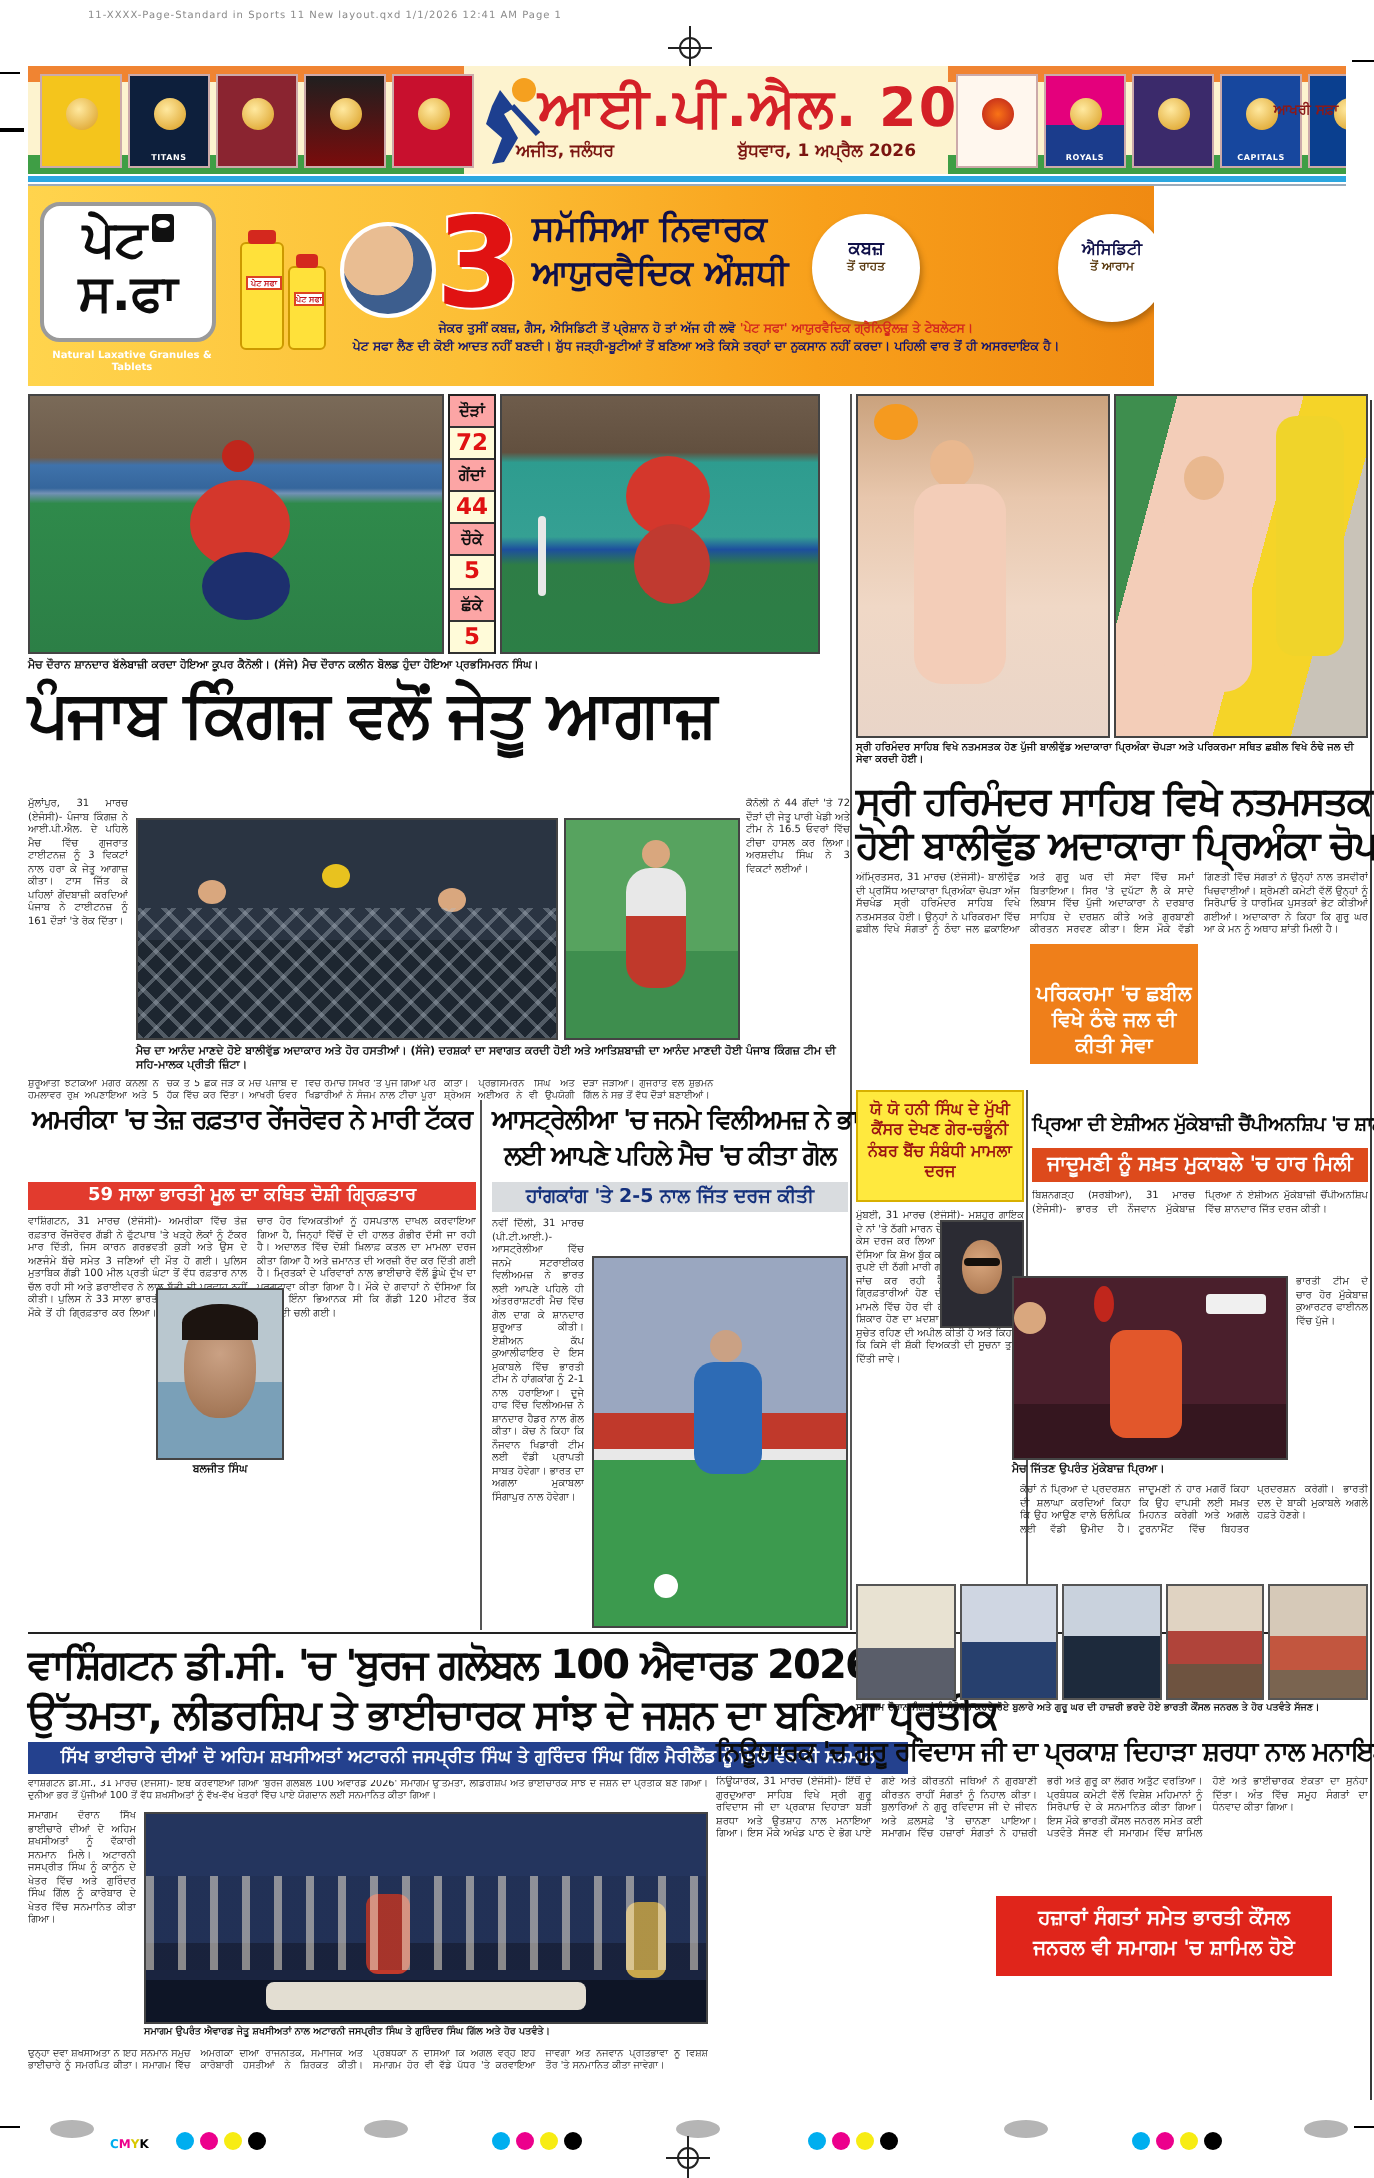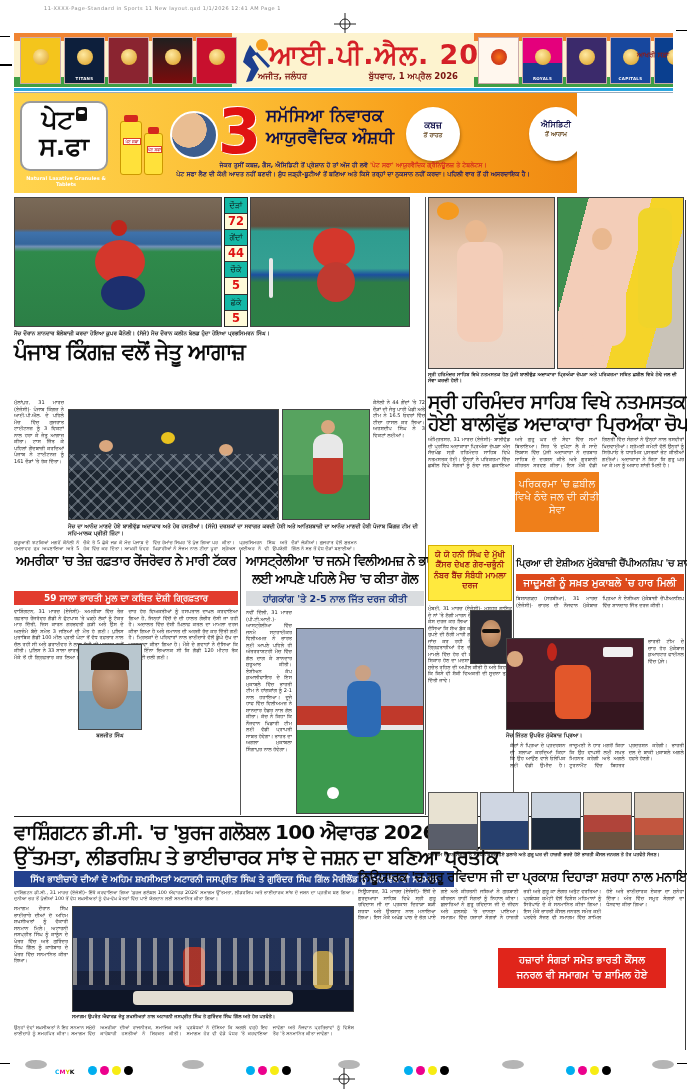--- a/index.html
+++ b/index.html
@@ -101,35 +101,35 @@
   .rvrow{left:428px;top:792px;width:256px;height:58px;display:flex;gap:2px;}
   .rvp{flex:1;border:1px solid #555;box-sizing:border-box;}
   .rv1{background:linear-gradient(180deg,#e8e2d2 0 55%,#5a5e6a 55% 100%);}
   .rv2{background:linear-gradient(180deg,#cfd6e2 0 50%,#27406e 50% 100%);}
   .rv3{background:linear-gradient(180deg,#c9d2dd 0 45%,#1d2a3c 45% 100%);}
   .rv4{background:linear-gradient(180deg,#e0d3c2 0 40%,#b0443a 40% 70%,#6e5340 70% 100%);}
   .rv5{background:linear-gradient(180deg,#d6c9b8 0 45%,#c2563f 45% 75%,#7a6450 75% 100%);}
   
   .score{left:224px;top:197px;width:24px;height:130px;border:1px solid #222;box-sizing:border-box;background:#ffe400;}
   .score .cell{height:15.1px;line-height:15.1px;text-align:center;border-bottom:1px solid #333;overflow:hidden;}
-  .score .lab{font-size:8px;font-weight:400;color:#101010;background:#14b8a6;}
+  .score .lab{font-size:8px;font-weight:700;color:#101010;background:#fca5a5;}
   .score .val{font-size:11.5px;font-weight:900;color:#e01212;background:#fffbd9;}
   
   .cap{font-size:5.5px;font-weight:bold;color:#111;line-height:1.25;}
   .capsm{font-size:4.8px;font-weight:bold;color:#111;line-height:1.3;}
   .bodytxt{font-size:5px;line-height:1.3;color:#1c1c1c;text-align:justify;overflow:hidden;}
   .hl{font-weight:900;color:#0b0b0b;}
   .strip{color:#fff;font-weight:900;text-align:center;box-sizing:border-box;}
   .vline{background:#555;width:1px;}
   .hline{background:#222;height:1px;}
-  .lead-h{left:14px;top:339px;width:414px;font-size:22px;letter-spacing:-1px;white-space:nowrap;line-height:1.15;}
+  .lead-h{left:14px;top:339px;width:414px;font-size:32px;letter-spacing:-1px;white-space:nowrap;line-height:1.15;}
   .mid-h{font-size:13px;letter-spacing:-0.7px;white-space:nowrap;text-align:center;}
   .wash-h{font-size:20px;letter-spacing:-0.9px;white-space:nowrap;}
-  .obox{background:#ef7f1a;color:#fff;font-weight:400;font-size:10px;text-align:center;line-height:1.3;
-        padding-top:5px;box-sizing:border-box;}
+  .obox{background:#ef7f1a;color:#fff;font-weight:700;font-size:10px;text-align:center;line-height:1.3;
+        padding-top:19px;box-sizing:border-box;}
   .ybox{background:#ffe93e;color:#9b1313;font-weight:900;font-size:8px;text-align:center;line-height:1.3;
         padding-top:4px;box-sizing:border-box;border:1px solid #d8b000;}
   .rbox{background:#e0251b;color:#fff;font-weight:900;font-size:10px;text-align:center;line-height:1.5;padding-top:4px;box-sizing:border-box;}
 </style>
 </head>
 <body>
 
 <div class="page">
 
   <div class="abs prn-head">11-XXXX-Page-Standard in Sports 11 New layout.qxd   1/1/2026   12:41 AM   Page 1</div>

